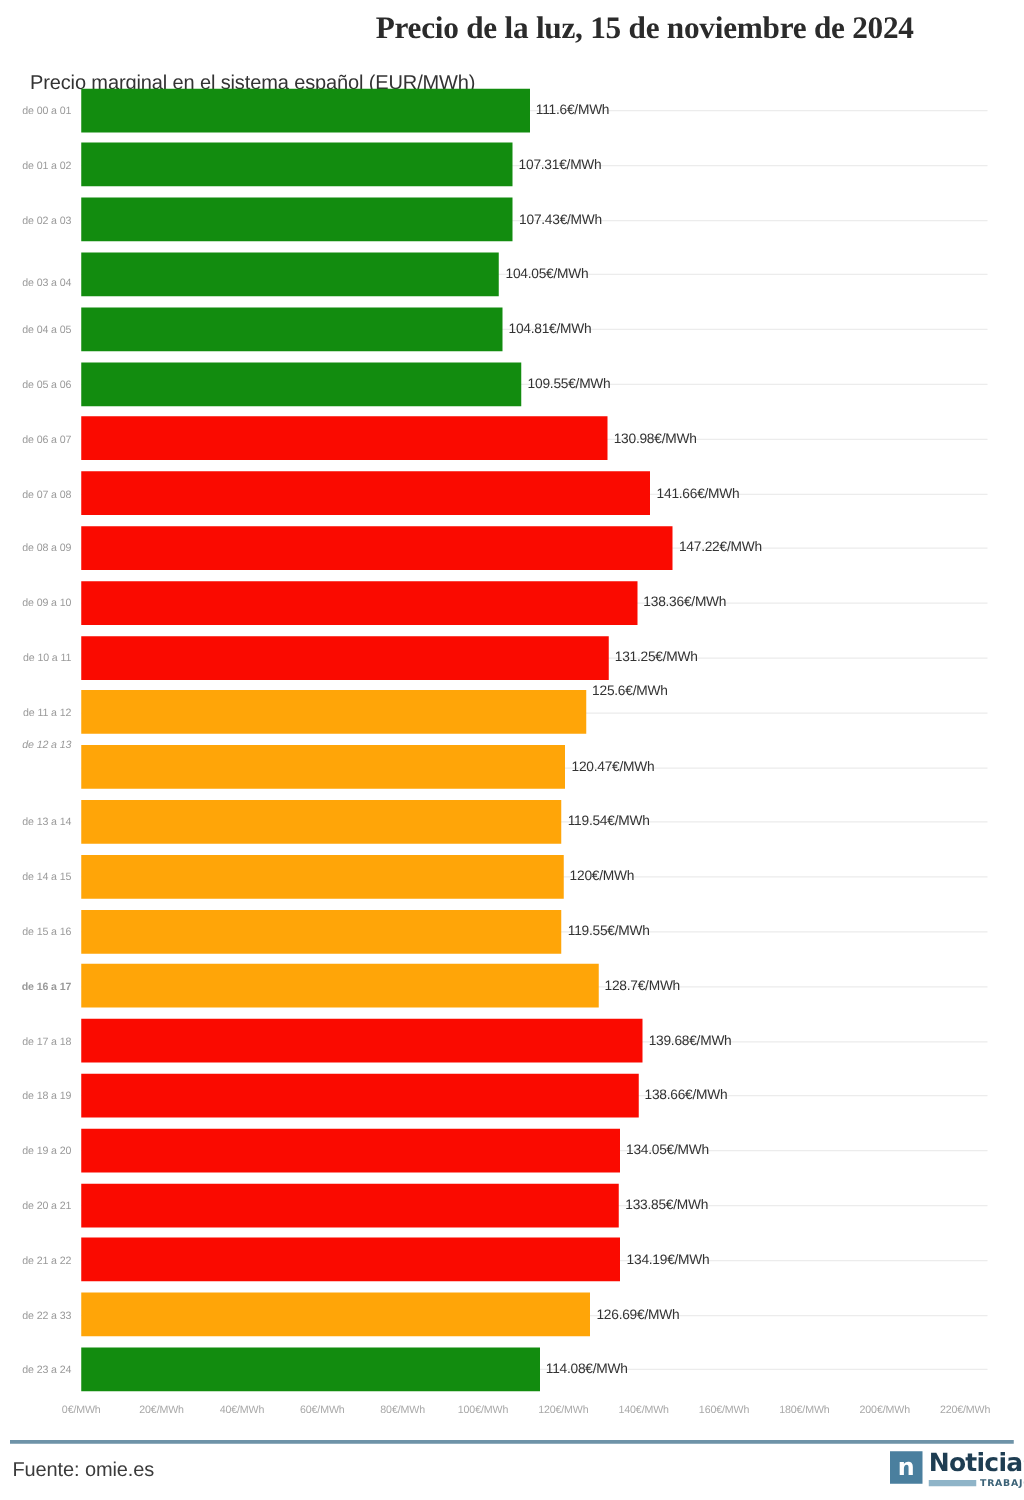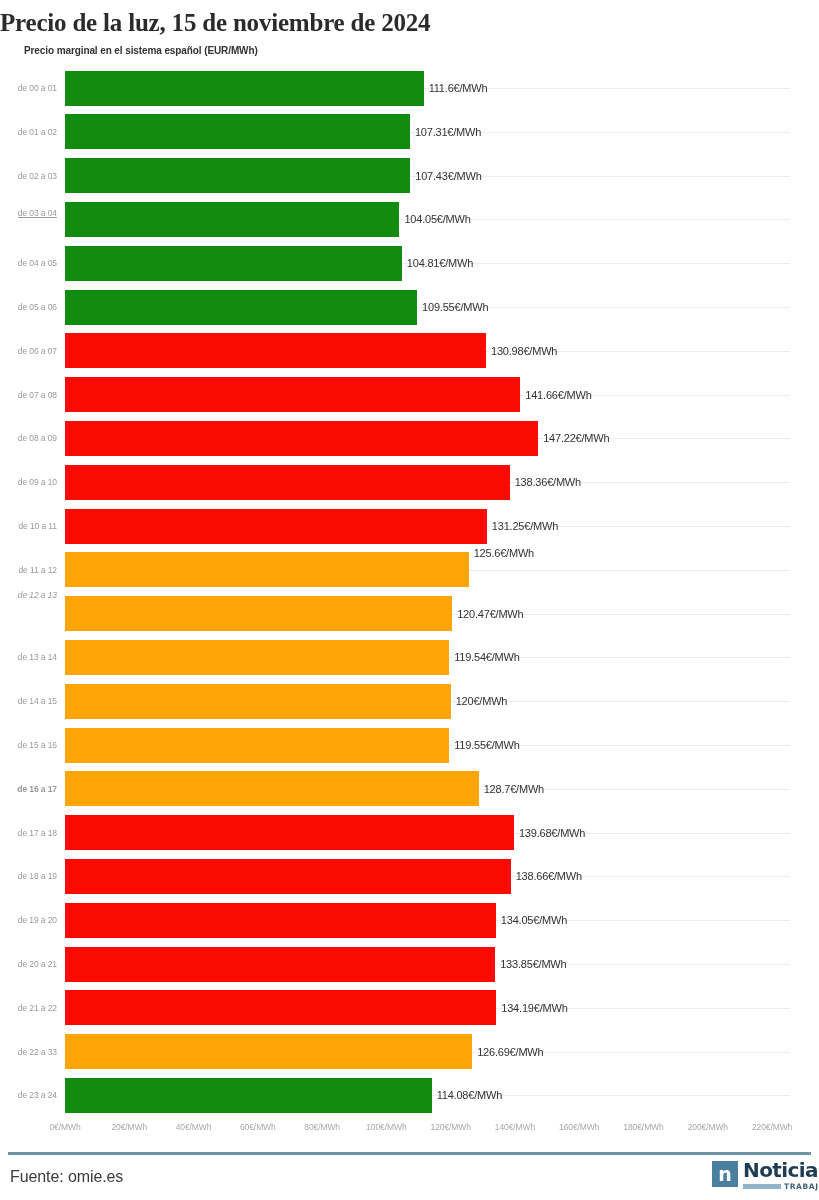--- a/index.html
+++ b/index.html
@@ -18,39 +18,39 @@
   #page {
     position: relative;
     width: 819px;
     height: 1200px;
     background: #ffffff;
   }
 
   
   #chart-title {
     position: absolute;
-    left: 0;
+    left: 16px;
     top: 8px;
     width: 715px;
-    text-align: left;
+    text-align: right;
     font-family: "Liberation Serif", serif;
     font-weight: bold;
     font-size: 25px;
     letter-spacing: -0.2px;
     color: #2b2b2b;
     line-height: 30px;
   }
 
   
   #chart-subtitle {
     position: absolute;
     left: 24px;
-    top: 45px;
-    font-size: 10px;
-    font-weight: bold;
+    top: 58px;
+    font-size: 16px;
+    font-weight: normal;
     color: #333333;
     letter-spacing: -0.1px;
   }
 
   
   #plot {
     position: absolute;
     left: 0;
     top: 66px;
     width: 819px;
@@ -198,21 +198,21 @@
       <div class="bar-value" style="left: 428.682px; top: 22px;">111.6€/MWh</div>
       <div class="gridline" style="top: 65.8px;"></div>
       <div class="cat-label" style="top: 65.8px;">de 01 a 02</div>
       <div class="bar" style="top: 48.3px; width: 344.894px; height: 35px; background: rgb(18, 140, 15);"></div>
       <div class="bar-value" style="left: 414.894px; top: 65.8px;">107.31€/MWh</div>
       <div class="gridline" style="top: 109.6px;"></div>
       <div class="cat-label" style="top: 109.6px;">de 02 a 03</div>
       <div class="bar" style="top: 92.1px; width: 345.28px; height: 35px; background: rgb(18, 140, 15);"></div>
       <div class="bar-value" style="left: 415.28px; top: 109.6px;">107.43€/MWh</div>
       <div class="gridline" style="top: 153.4px;"></div>
-      <div class="cat-label" style="top: 147px; text-decoration: underline;">de 03 a 04</div>
+      <div class="cat-label" style="top: 160px;">de 03 a 04</div>
       <div class="bar" style="top: 135.9px; width: 334.417px; height: 35px; background: rgb(18, 140, 15);"></div>
       <div class="bar-value" style="left: 404.417px; top: 153.4px;">104.05€/MWh</div>
       <div class="gridline" style="top: 197.2px;"></div>
       <div class="cat-label" style="top: 197.2px;">de 04 a 05</div>
       <div class="bar" style="top: 179.7px; width: 336.859px; height: 35px; background: rgb(18, 140, 15);"></div>
       <div class="bar-value" style="left: 406.859px; top: 197.2px;">104.81€/MWh</div>
       <div class="gridline" style="top: 241px;"></div>
       <div class="cat-label" style="top: 241px;">de 05 a 06</div>
       <div class="bar" style="top: 223.5px; width: 352.094px; height: 35px; background: rgb(18, 140, 15);"></div>
       <div class="bar-value" style="left: 422.094px; top: 241px;">109.55€/MWh</div>

